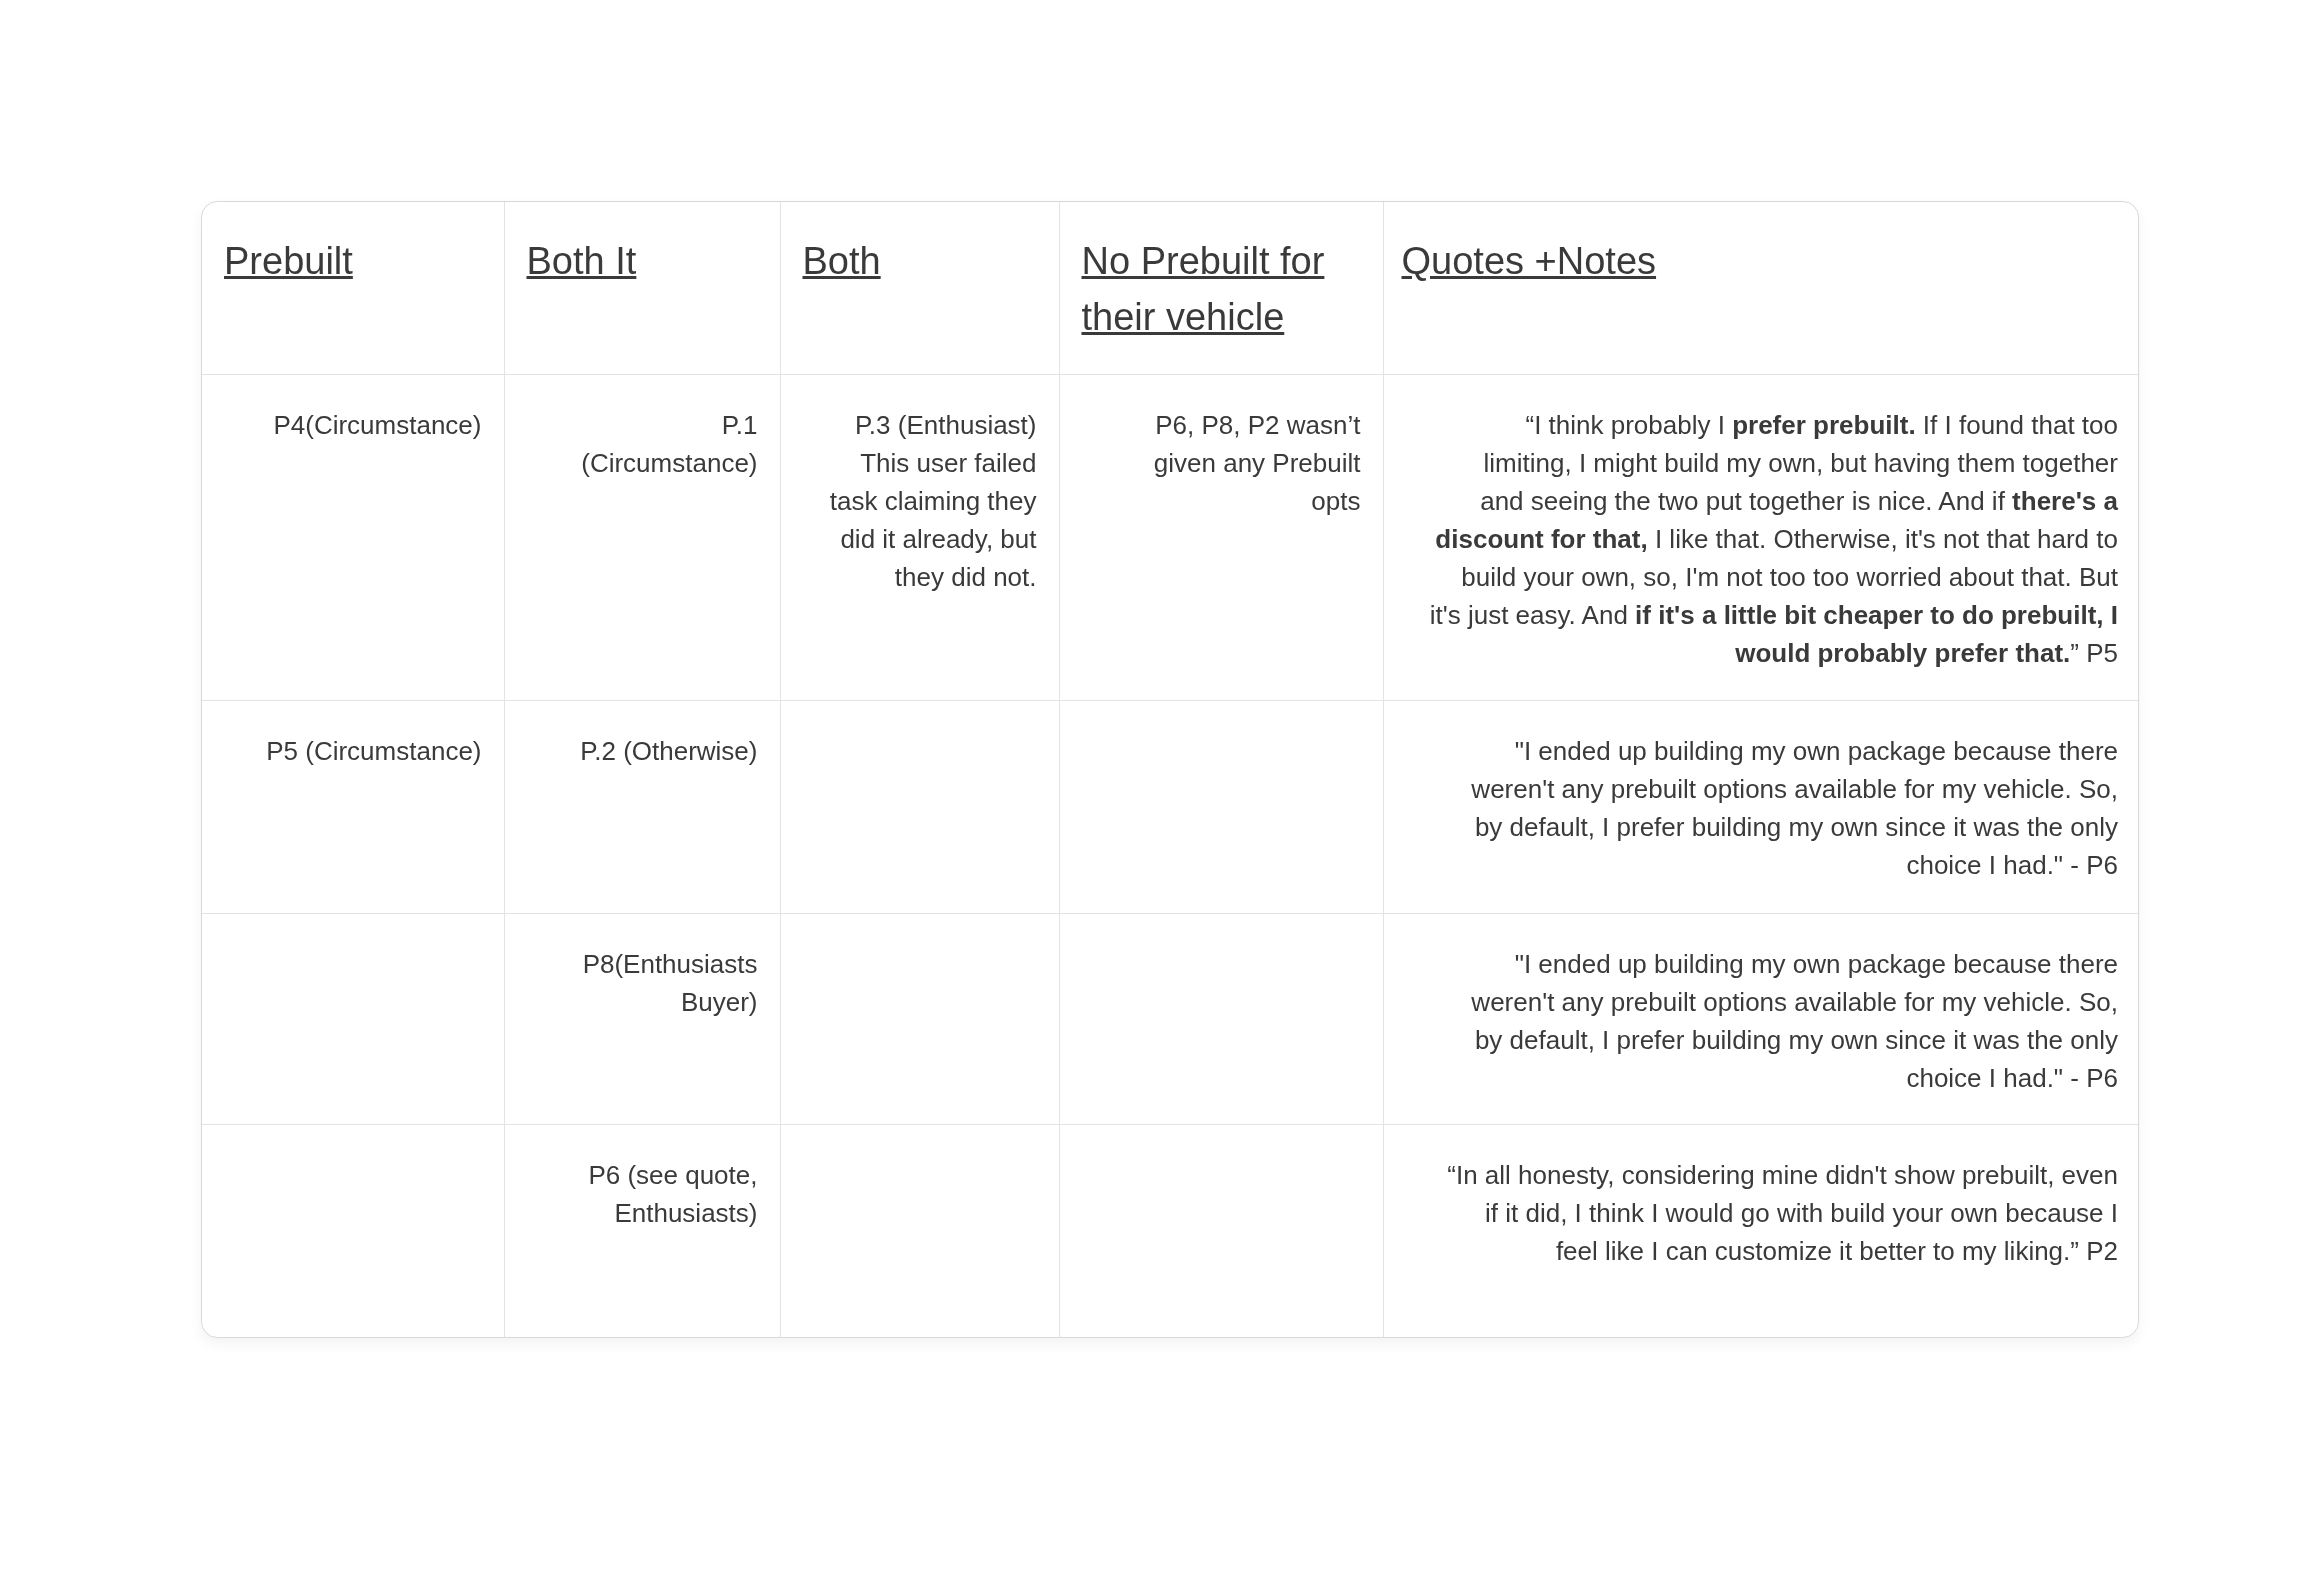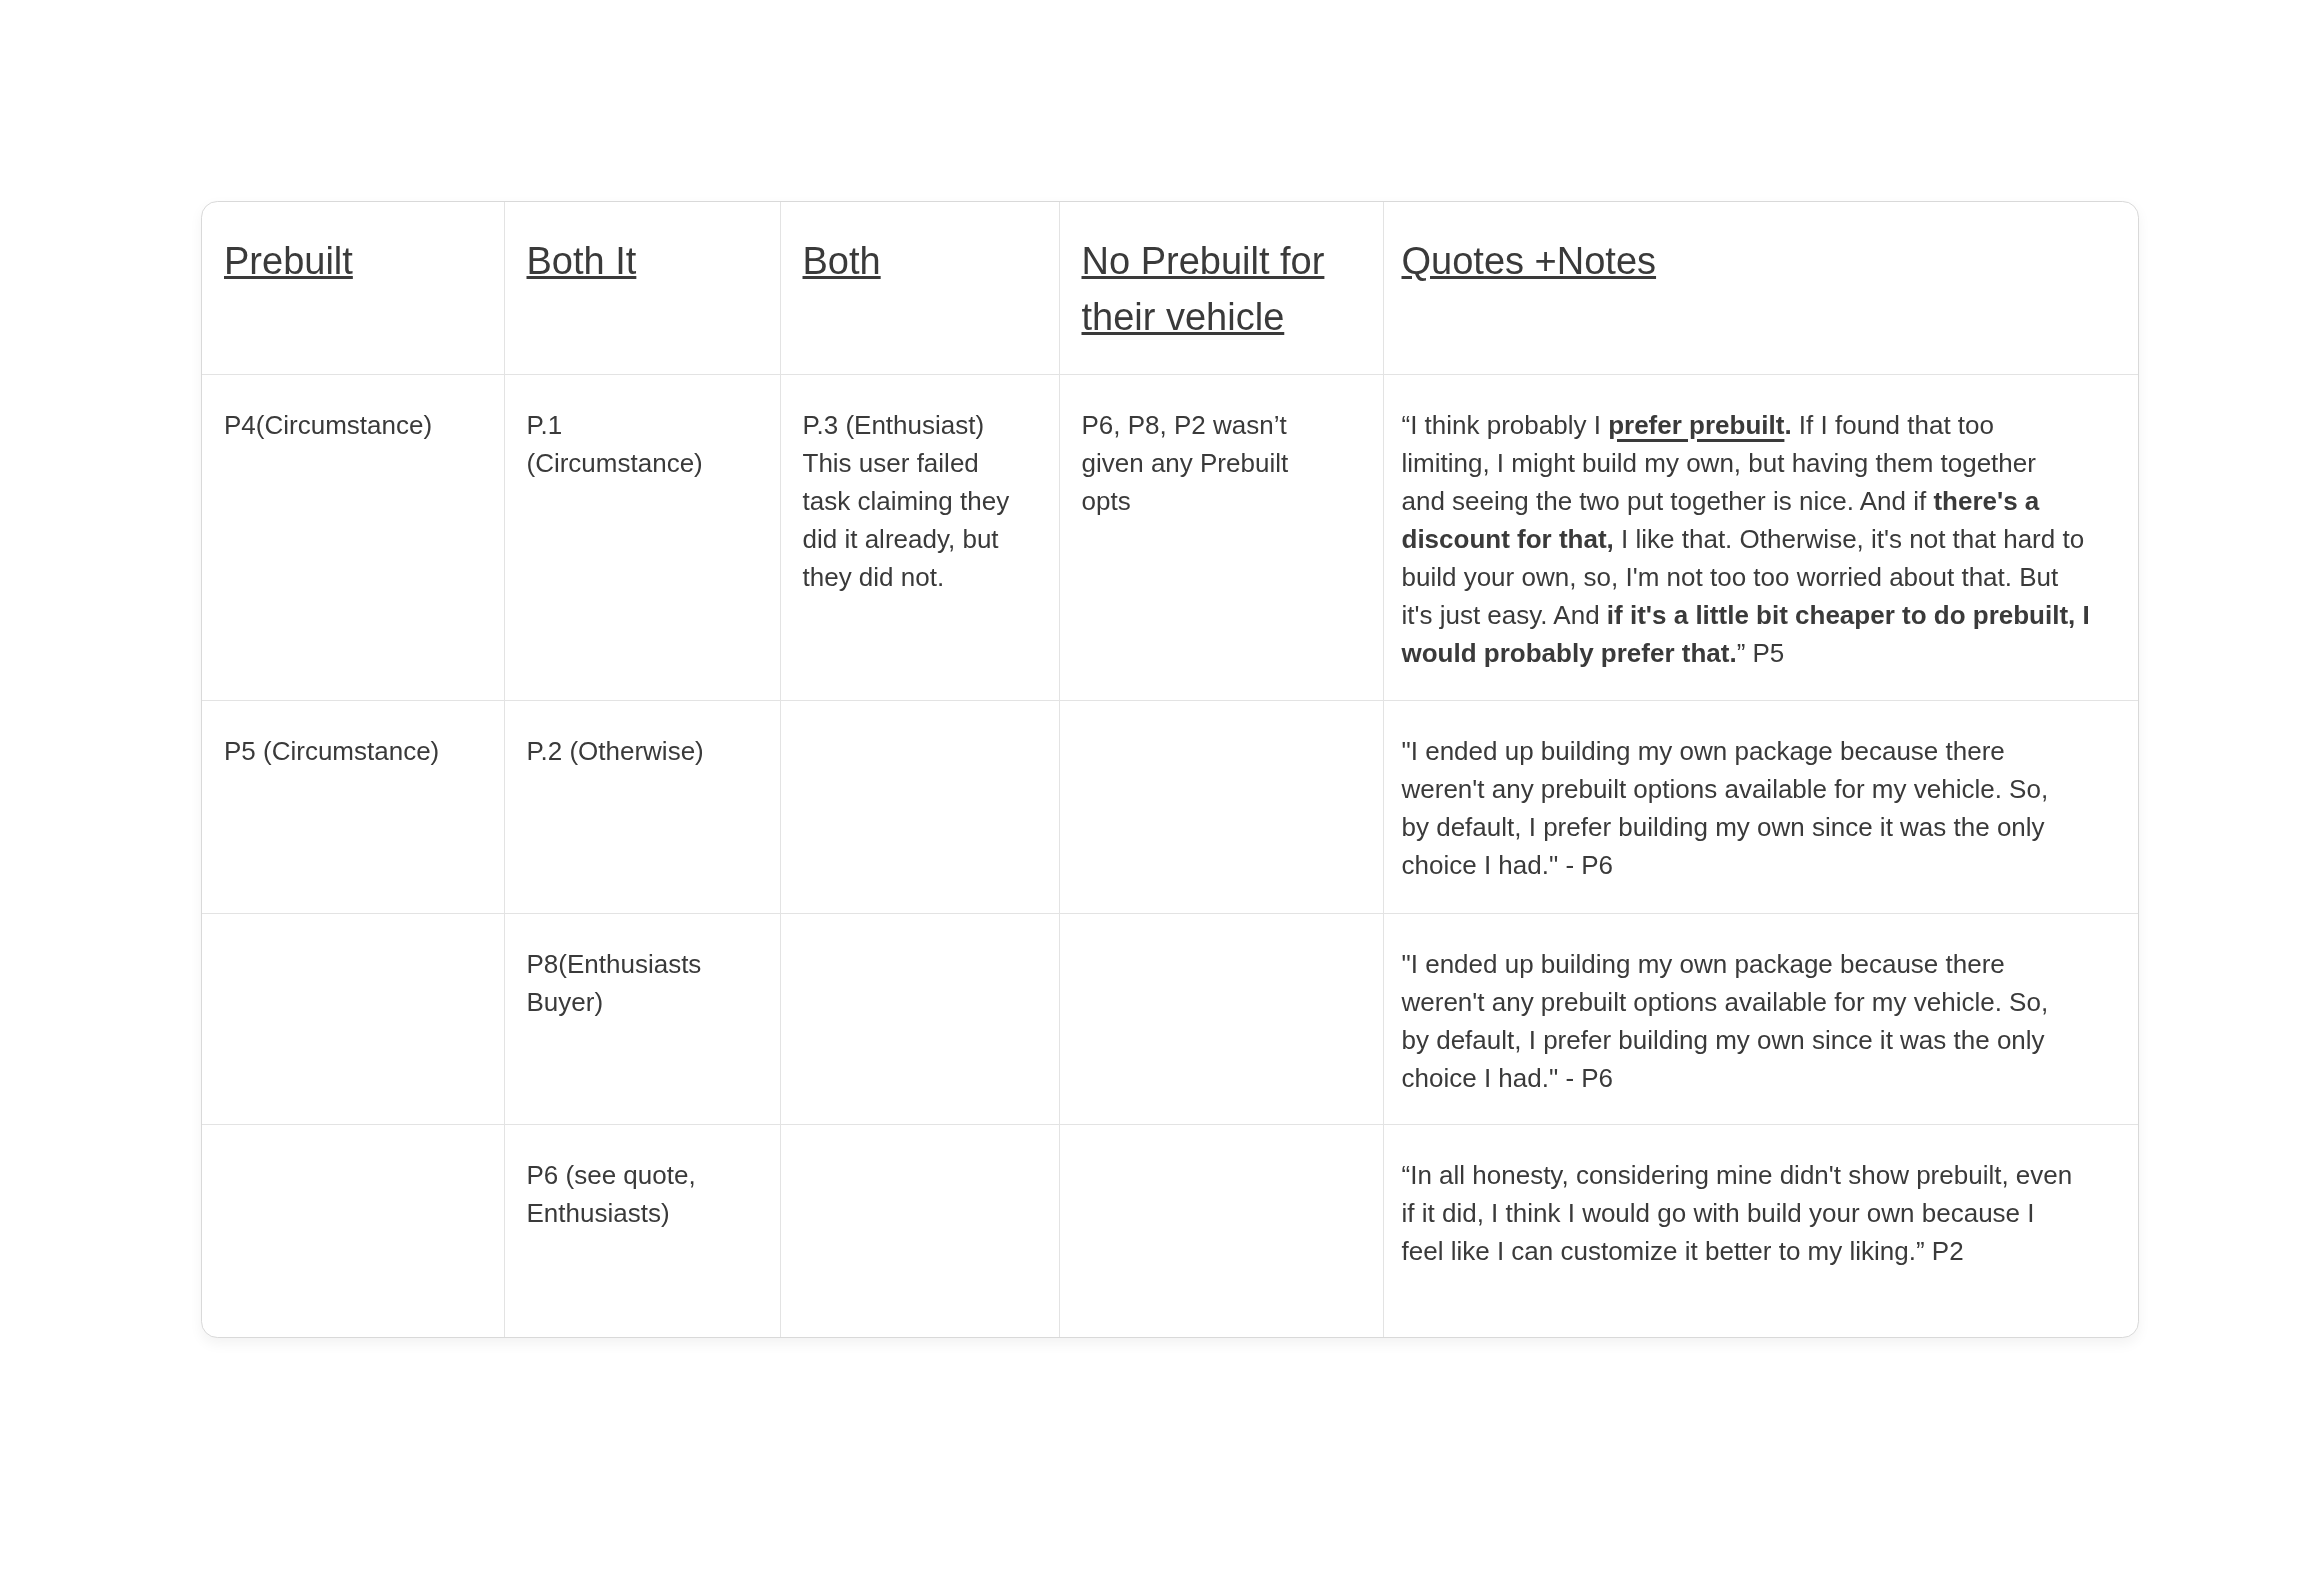--- a/index.html
+++ b/index.html
@@ -51,31 +51,31 @@
   th{
     font-size:38px;
     line-height:56px;
     font-weight:400;
     color:var(--text);
   }
   td{
     font-size:26px;
     line-height:38px;
     font-weight:400;
+    text-align:right;
   }
   th:nth-child(5),td:nth-child(5){padding-left:18px;}
   thead tr{height:172px;text-decoration:underline;}
   tbody tr:nth-child(1){height:326px;}
   tbody tr:nth-child(2){height:213px;}
   tbody tr:nth-child(3){height:103px;}
   tbody tr:nth-child(4){height:213px;}
   tbody tr:nth-child(5){height:174px;}
   .b{font-weight:700;}
   .u{
-    text-decoration:underline;
     text-decoration-thickness:2.7px;
     text-underline-offset:5.4px;
   }
 </style>
 </head>
 <body>
 
 <div class="page">
   <div class="table-card">
     <table>

